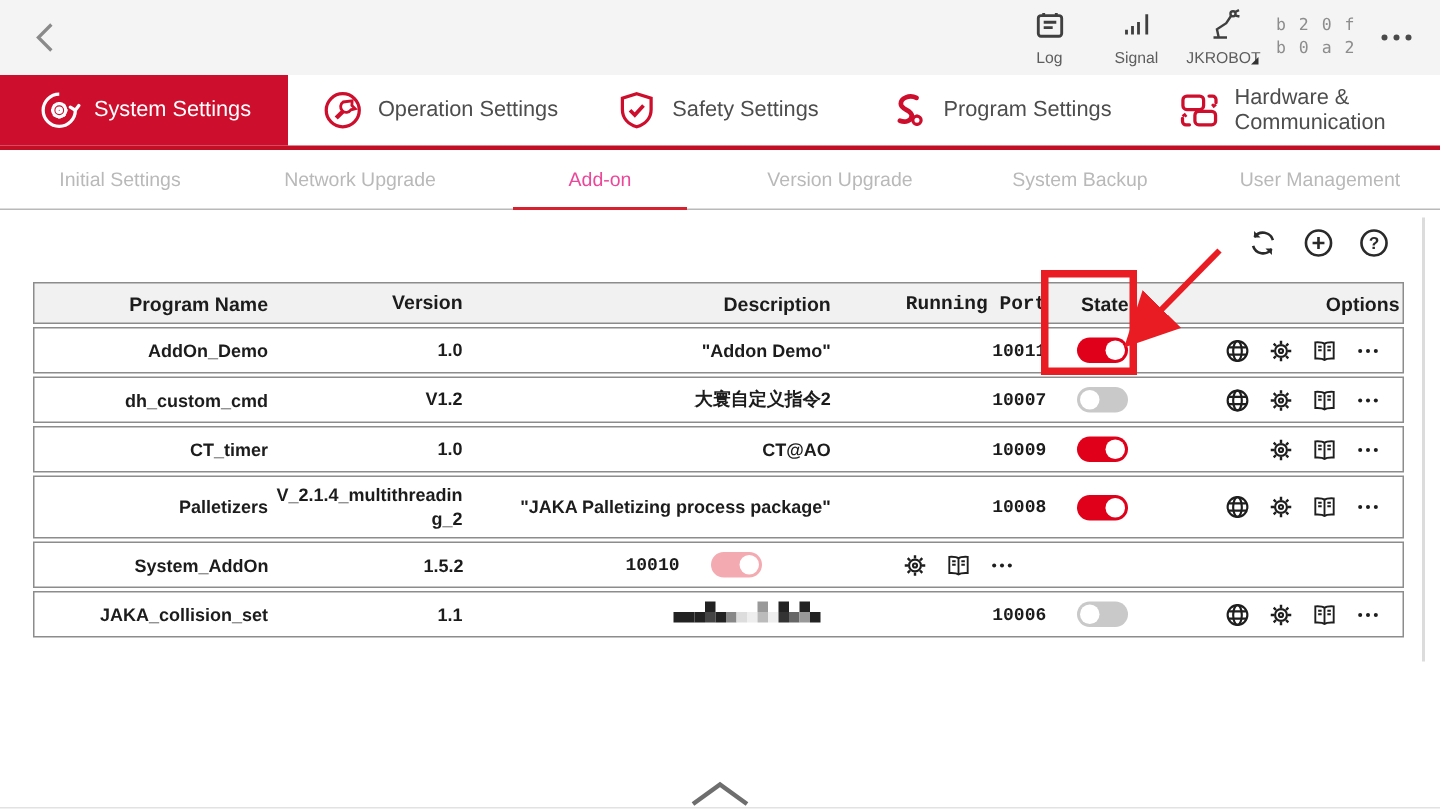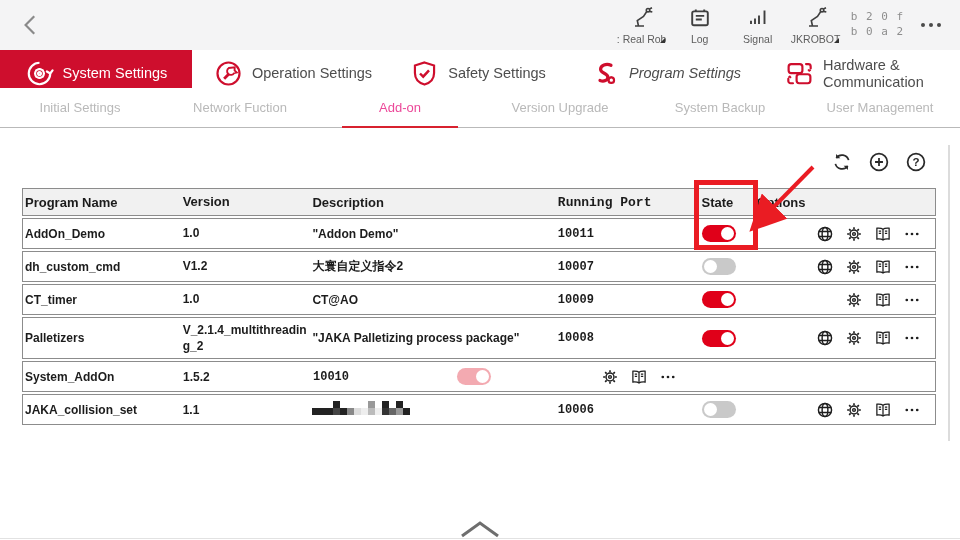--- a/index.html
+++ b/index.html
@@ -26,48 +26,48 @@
   .more-btn svg { width:100%; height:100%; }
 
   
   .maintabs { position:absolute; left:0; top:50px; width:960px; height:50px;
               background:#fff; display:flex; border-bottom:3px solid #c20f26; }
   .maintab { display:flex; align-items:center; justify-content:center; gap:9px;
              height:47px; color:#4d4d4d; font-size:14.5px; cursor:pointer; }
   .maintab:nth-child(1){ width:192px; }
   .maintab:nth-child(2){ width:202px;justify-content:center; }
   .maintab:nth-child(3){ width:168px; }
-  .maintab:nth-child(4){ width:208px;font-style:italic; }
+  .maintab:nth-child(4){ width:208px; }
   .maintab:nth-child(5){ width:190px; }
   .maintab .icn { width:29px; height:29px; color:#ce0e2d; flex:0 0 auto; }
   .maintab .icn svg { width:100%; height:100%; }
   .maintab.active { background:#ce0e2d; color:#fff;justify-content:center; }
   .maintab.active .icn { color:#fff; }
   .maintab .mt-label { max-width:122px; line-height:1.15; }
 
   
-  .subtabs { position:absolute; left:0; top:88px; width:960px; height:40px;
+  .subtabs { position:absolute; left:0; top:100px; width:960px; height:40px;
              display:flex; border-bottom:1px solid #b9b9b9; background:#fff;text-align:center; }
   .subtab { position:relative; width:160px; display:flex; align-items:center; justify-content:center;
             font-size:13px; color:#b9b9b9; cursor:pointer; }
   .subtab.active { color:#ec4899; }
   .subtab.active::after { content:""; position:absolute; left:22px; right:22px; bottom:-1px;
                           height:2px; background:#d8212f; }
 
   
   .toolbar { position:absolute; top:151px; right:33px; display:flex; gap:15px; }
   .tb-btn { width:22px; height:22px; color:#2a2a2a; cursor:pointer; }
   .tb-btn svg { width:100%; height:100%; }
 
   
   .addon-table { position:absolute; left:22px; top:188px; width:914px; font-weight:bold; color:#1c1c1c; }
   .trow { display:flex; align-items:center; border:1px solid #8c8c8c; background:#fff;
           min-height:31px; margin-top:2px; }
   .trow.thead { background:#f1f1f1; margin-top:0; min-height:28px; font-size:13px; }
-  .tcell { text-align:left; font-size:12px; padding:4px 2px; }
+  .tcell { text-align:right; font-size:12px; padding:4px 2px; }
   .c1{ width:158px; } .c2{ width:130px; word-break:break-all; line-height:1.35; }
   .c3{ width:246px; } .c4{ width:144px;font-family:Liberation Mono, monospace; } .c5{ width:55px; } .c6{ width:181px; }
   .thead .tcell { font-size:13px; }
 
   .toggle { position:relative; display:inline-block; width:34px; height:17px; border-radius:9px;
             vertical-align:middle; cursor:pointer; }
   .toggle .knob { position:absolute; top:2px; width:13px; height:13px; border-radius:50%; background:#fff; }
   .toggle.on { background:#e00019; } .toggle.on .knob { right:2px; }
   .toggle.off { background:#c9c9c9; } .toggle.off .knob { left:2px; }
   .toggle.on_disabled { background:#f3aab1; } .toggle.on_disabled .knob { right:2px; }
@@ -99,25 +99,20 @@
 <div class="screen">
 
   <div class="topbar">
     <div class="back">
       <svg viewBox="0 0 24 24" fill="none" stroke="currentColor" stroke-width="2">
           <path d="M15 4l-8 8 8 8"></path>
         </svg>
     </div>
     <div class="tb-spacer"></div>
     <div id="status-cluster" style="display:flex;align-items:center;gap:4px;">
-        <div class="st-item"><span class="icn"><svg viewBox="0 0 24 24" fill="none" stroke="currentColor" stroke-width="1.6">
-              <path d="M5 20h9M8.5 20l-1.2-5.5 6.2-4 3.6-5.5"></path>
-              <circle cx="18" cy="4.2" r="1.7"></circle>
-              <path d="M19.4 3l2.6-1.2M19.7 5.4l2.6.6"></path>
-            </svg></span><div class="st-label">: Real Rob</div><span class="dd"></span></div>
         <div class="st-item"><span class="icn"><svg viewBox="0 0 20 20" fill="none" stroke="currentColor" stroke-width="1.6">
               <rect x="3.5" y="4.5" width="13" height="11.5" rx="1.5"></rect>
               <path d="M6.5 8.2h7M6.5 11.2h5"></path>
               <path d="M6.5 4.5V3M13.5 4.5V3"></path>
             </svg></span><div class="st-label">Log</div></div>
         <div class="st-item"><span class="icn"><svg viewBox="0 0 24 24" fill="none" stroke="currentColor" stroke-width="1.9">
               <path d="M5 18v-3.2M9 18v-5.6M13 18v-8.4M18.5 18V4.5"></path>
             </svg></span><div class="st-label">Signal</div></div>
         <div class="st-item"><span class="icn"><svg viewBox="0 0 24 24" fill="none" stroke="currentColor" stroke-width="1.6">
               <path d="M5 20h9M8.5 20l-1.2-5.5 6.2-4 3.6-5.5"></path>
@@ -181,21 +176,21 @@
           </svg></span>
         <span class="mt-label">Hardware &amp; Communication</span>
       </div>
     </div>
 
   <div class="subtabs" id="subtabs">
       <div class="subtab">
         <span>Initial Settings</span>
       </div>
       <div class="subtab">
-        <span>Network Fuction</span>
+        <span>Network Upgrade</span>
       </div>
       <div class="subtab active">
         <span>Add-on</span>
       </div>
       <div class="subtab">
         <span>Version Upgrade</span>
       </div>
       <div class="subtab">
         <span>System Backup</span>
       </div>

